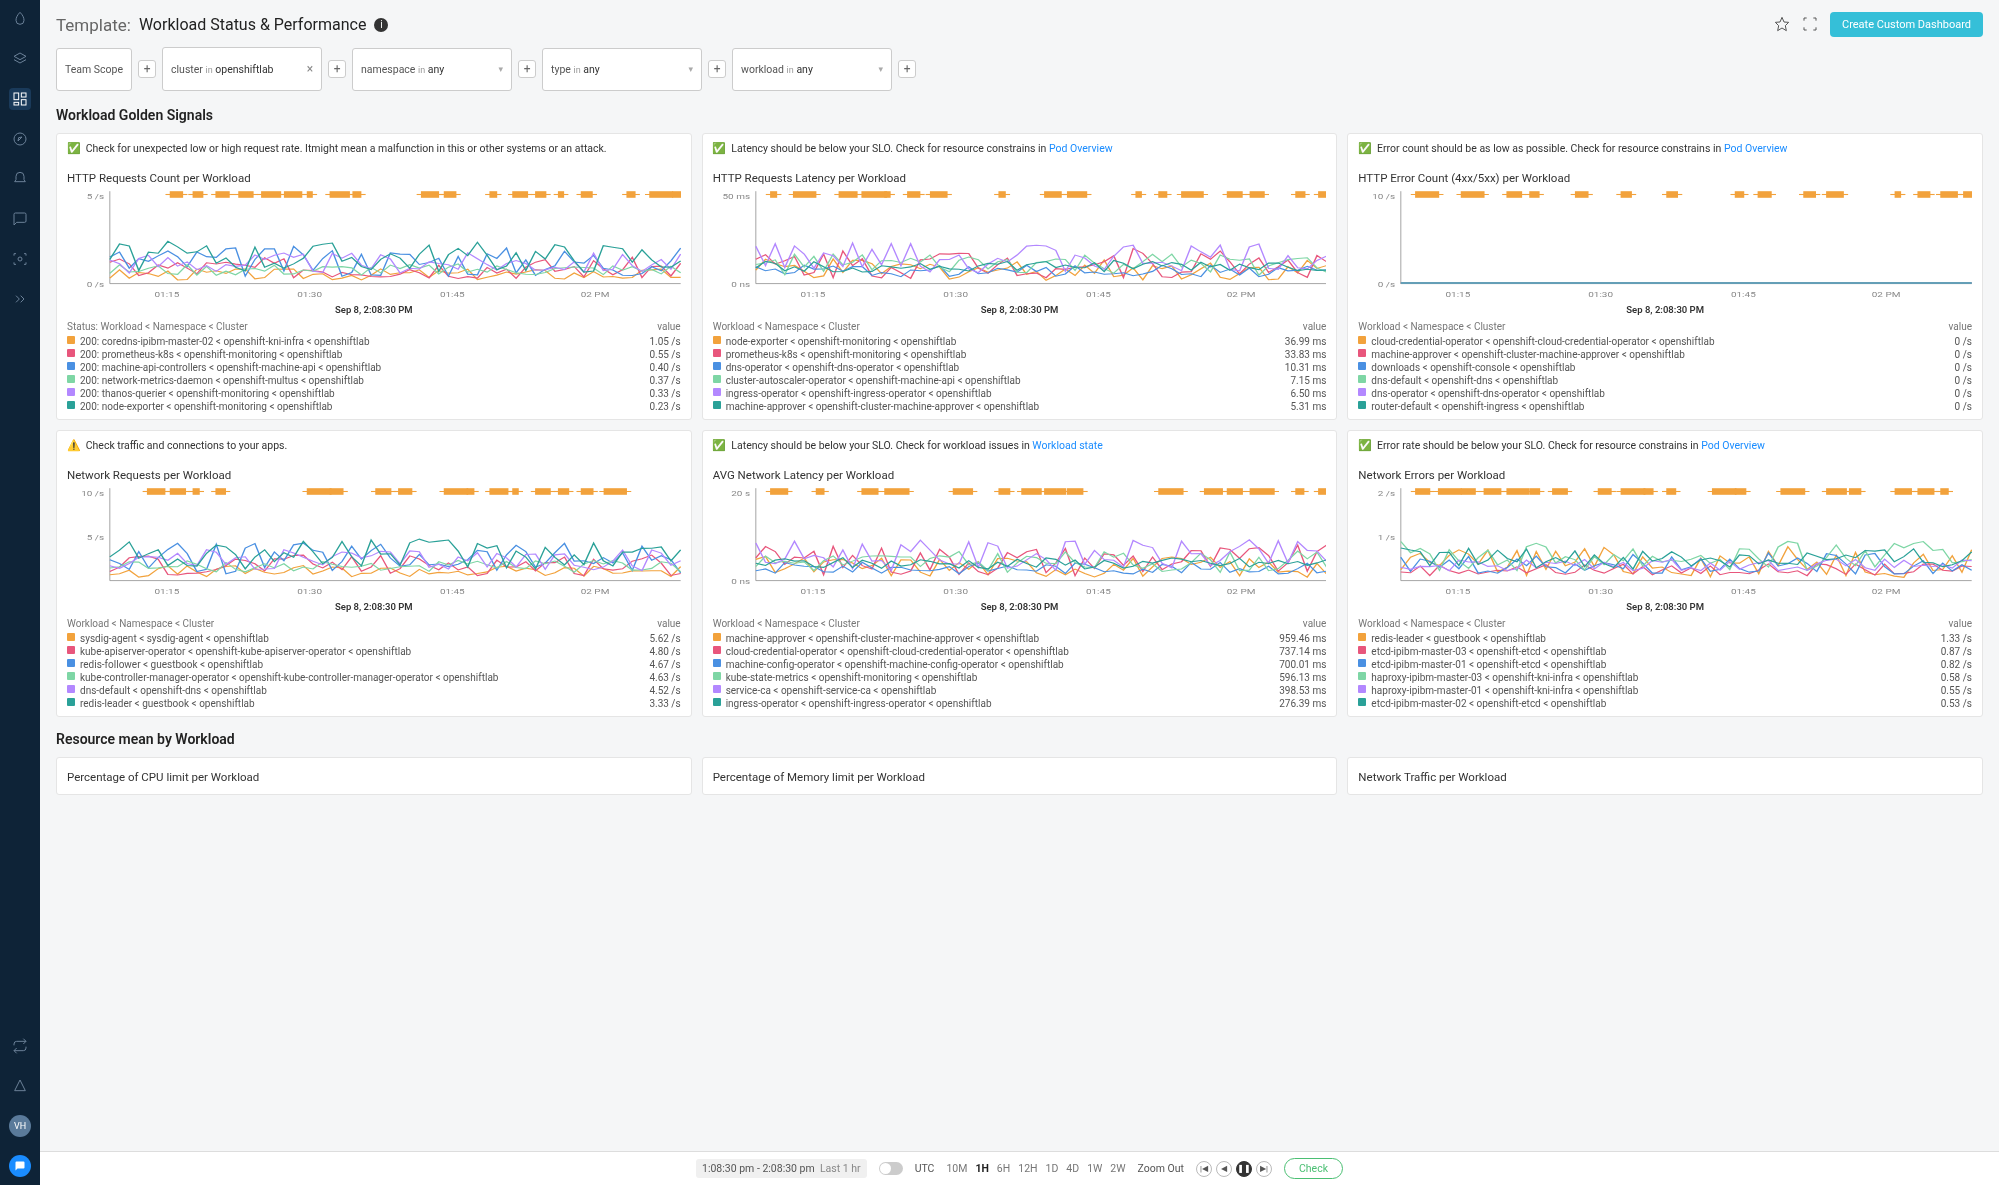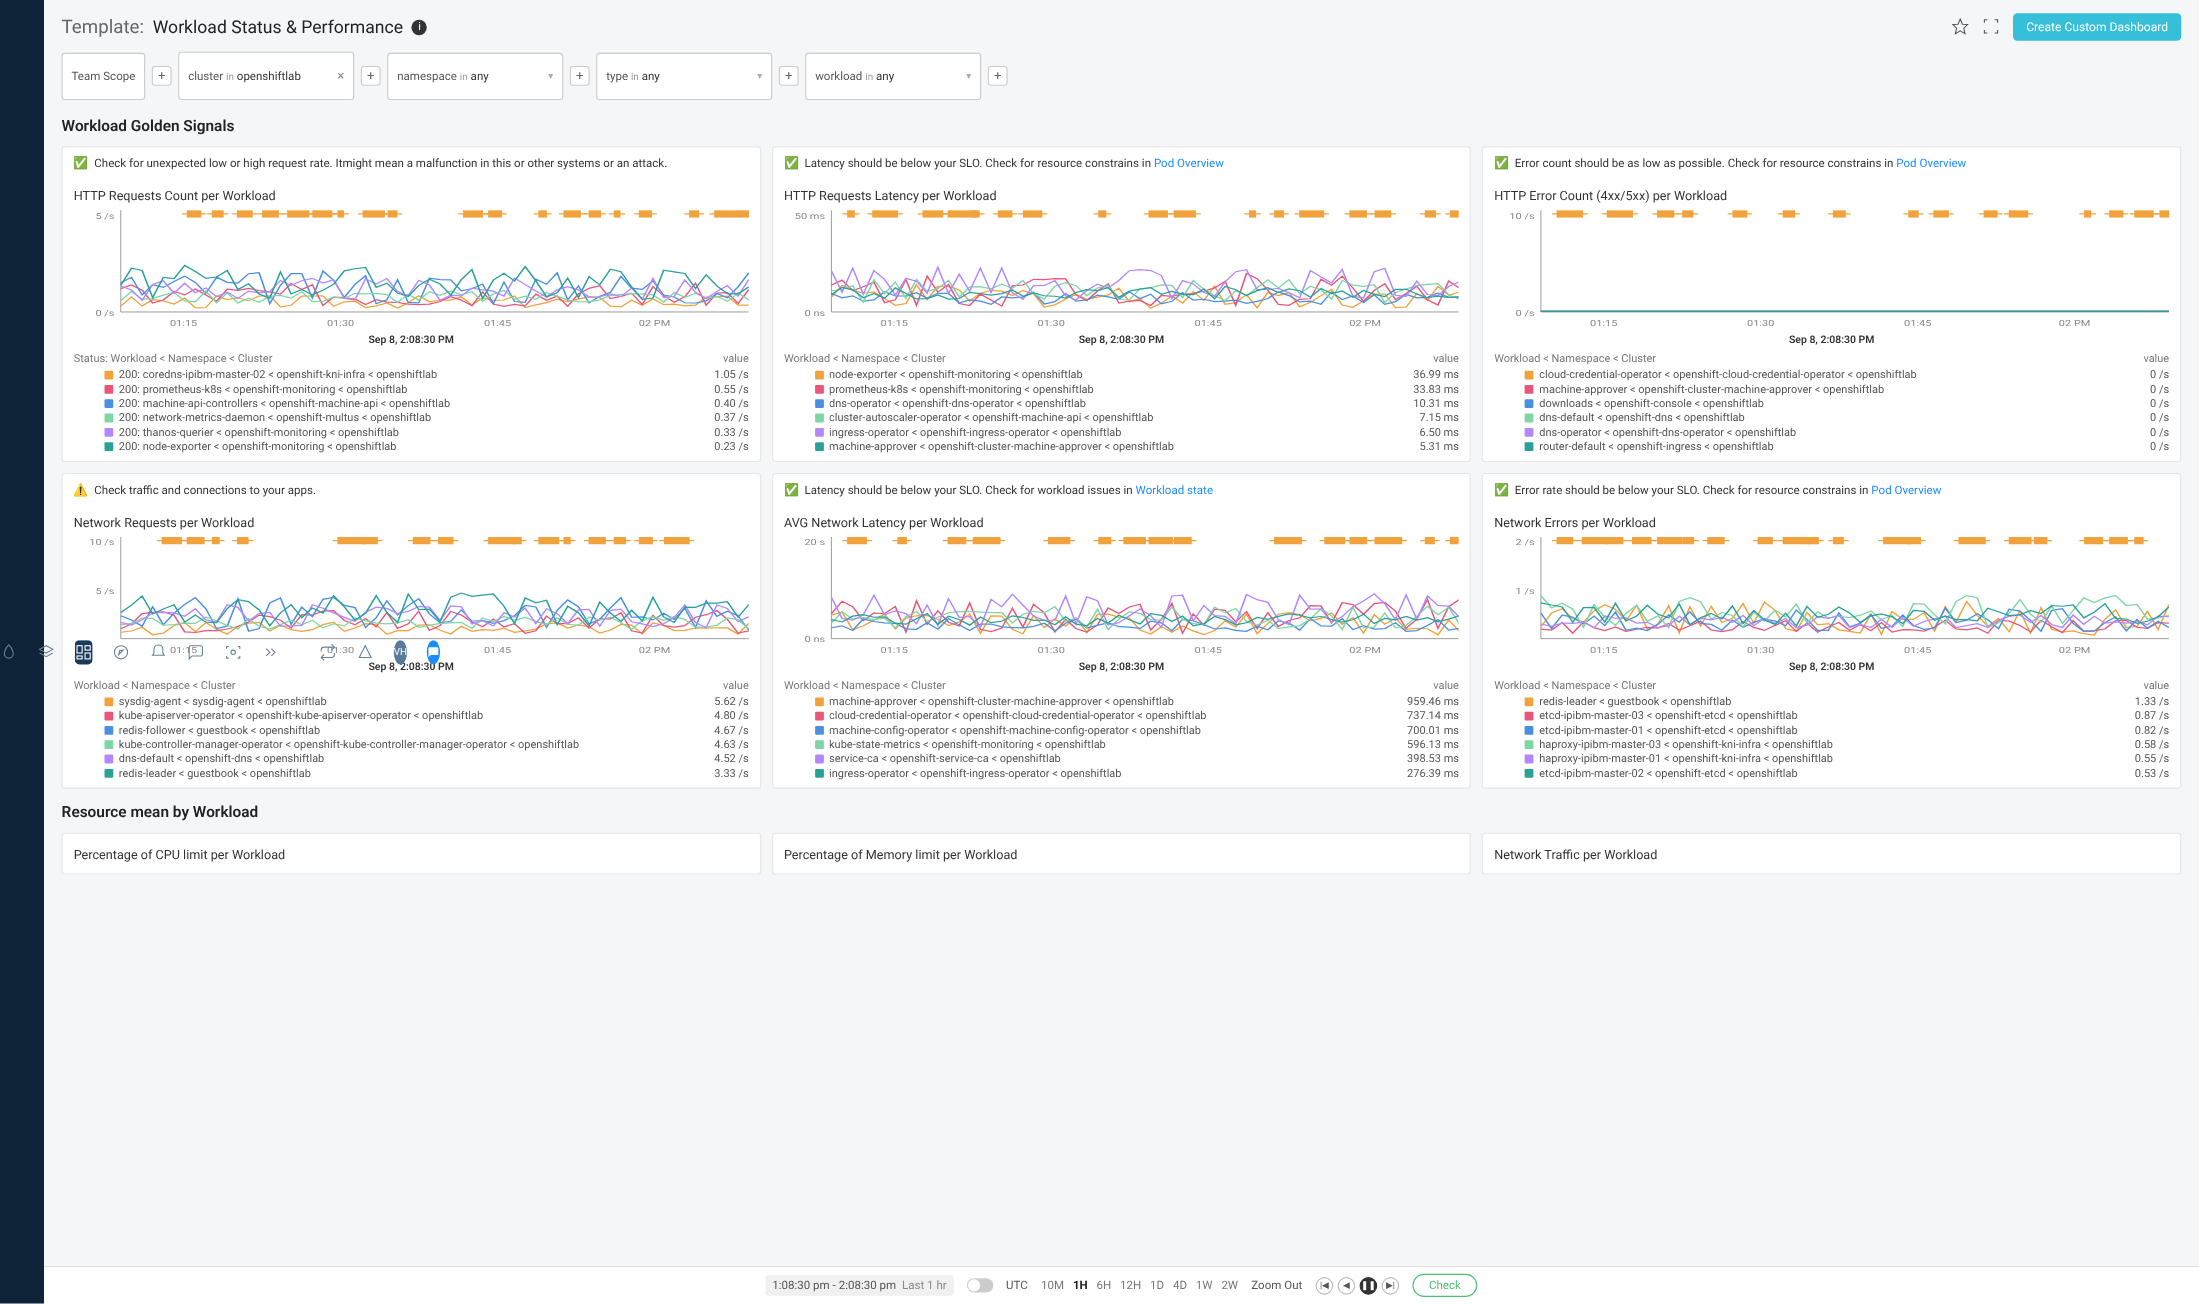--- a/index.html
+++ b/index.html
@@ -1,17 +1,17 @@
 <!DOCTYPE html>
 <html><head>
 <meta charset="utf-8">
 <style>
 * { box-sizing: border-box; margin: 0; padding: 0; font-family: -apple-system, BlinkMacSystemFont, "Segoe UI", Roboto, Helvetica, Arial, sans-serif; }
 body { display: flex; background: #f5f6f7; color: #333; font-size: 11px; }
-.sidebar { width: 40px; background: #0e2337; height: 100vh; display: flex; flex-direction: row; align-items: center; padding: 8px 0; gap: 18px; position: fixed; left: 0; top: 0; }
+.sidebar { width: 40px; background: #0e2337; height: 100vh; display: flex; flex-direction: column; align-items: center; padding: 8px 0; gap: 18px; position: fixed; left: 0; top: 0; }
 .sidebar-icon { width: 22px; height: 22px; display: flex; align-items: center; justify-content: center; color: #6b8198; cursor: pointer; border-radius: 4px; }
 .sidebar-icon.active { background: #1a3a5a; color: #fff; }
 .sidebar-icon svg { width: 16px; height: 16px; stroke: currentColor; fill: none; stroke-width: 1.5; }
 .sidebar .spacer { flex: 1; }
 .sidebar .avatar { width: 22px; height: 22px; border-radius: 50%; background: #5a7a9a; color: #fff; font-size: 9px; display: flex; align-items: center; justify-content: center; }
 .sidebar .help { width: 22px; height: 22px; border-radius: 50%; background: #1a8cff; color: #fff; display: flex; align-items: center; justify-content: center; }
 
 .main { margin-left: 40px; flex: 1; padding: 8px 16px 60px 16px; min-width: 0; }
 
 .header { display: flex; align-items: center; gap: 8px; padding: 4px 0 10px 0; }
@@ -38,21 +38,21 @@
 .panel { background: #fff; border: 1px solid #e5e5e5; border-radius: 3px; padding: 8px 10px 6px 10px; }
 .hint { font-size: 10.5px; color: #333; display: flex; gap: 5px; align-items: flex-start; line-height: 1.35; }
 .hint .hint-icon { flex-shrink: 0; font-size: 11px; }
 .hint a { color: #1a8cff; text-decoration: none; }
 .chart-title { font-size: 11.5px; color: #333; margin: 14px 0 4px 0; font-weight: 400; }
 .chart { width: 100%; height: 110px; }
 .chart-time-label { text-align: center; font-size: 9.5px; color: #333; font-weight: 600; margin-top: 2px; }
 .legend-header { color: #777; font-size: 10px; margin: 6px 0 3px 0; display: flex; }
 .legend-header .val-col { margin-left: auto; }
 .legend { font-size: 10px; color: #555; }
-.legend-row { display: flex; align-items: center; gap: 5px; padding: 1px 0; margin-left: 28px; }
+.legend-row { display: flex; gap: 5px; padding: 1px 0; }
 .legend-row .swatch { width: 8px; height: 8px; border-radius: 1px; flex-shrink: 0; }
 .legend-row .lname { flex: 1; white-space: nowrap; overflow: hidden; text-overflow: ellipsis; }
 .legend-row .lval { flex-shrink: 0; }
 
 .timebar { position: fixed; bottom: 0; left: 40px; right: 0; background: #fff; border-top: 1px solid #ddd; padding: 6px 14px; display: flex; align-items: center; gap: 12px; font-size: 10.5px; color: #555; justify-content: center; }
 .timebar .range-label { color: #555; background:#f0f0f0; padding:3px 6px; border-radius:3px; }
 .timebar .toggle { width: 24px; height: 13px; background: #ccc; border-radius: 7px; position: relative; }
 .timebar .toggle::after { content: ''; width: 11px; height: 11px; background: #fff; border-radius: 50%; position: absolute; top: 1px; left: 1px; }
 .timebar .ranges { display: flex; gap: 8px; }
 .timebar .ranges span { cursor: pointer; color: #777; }

